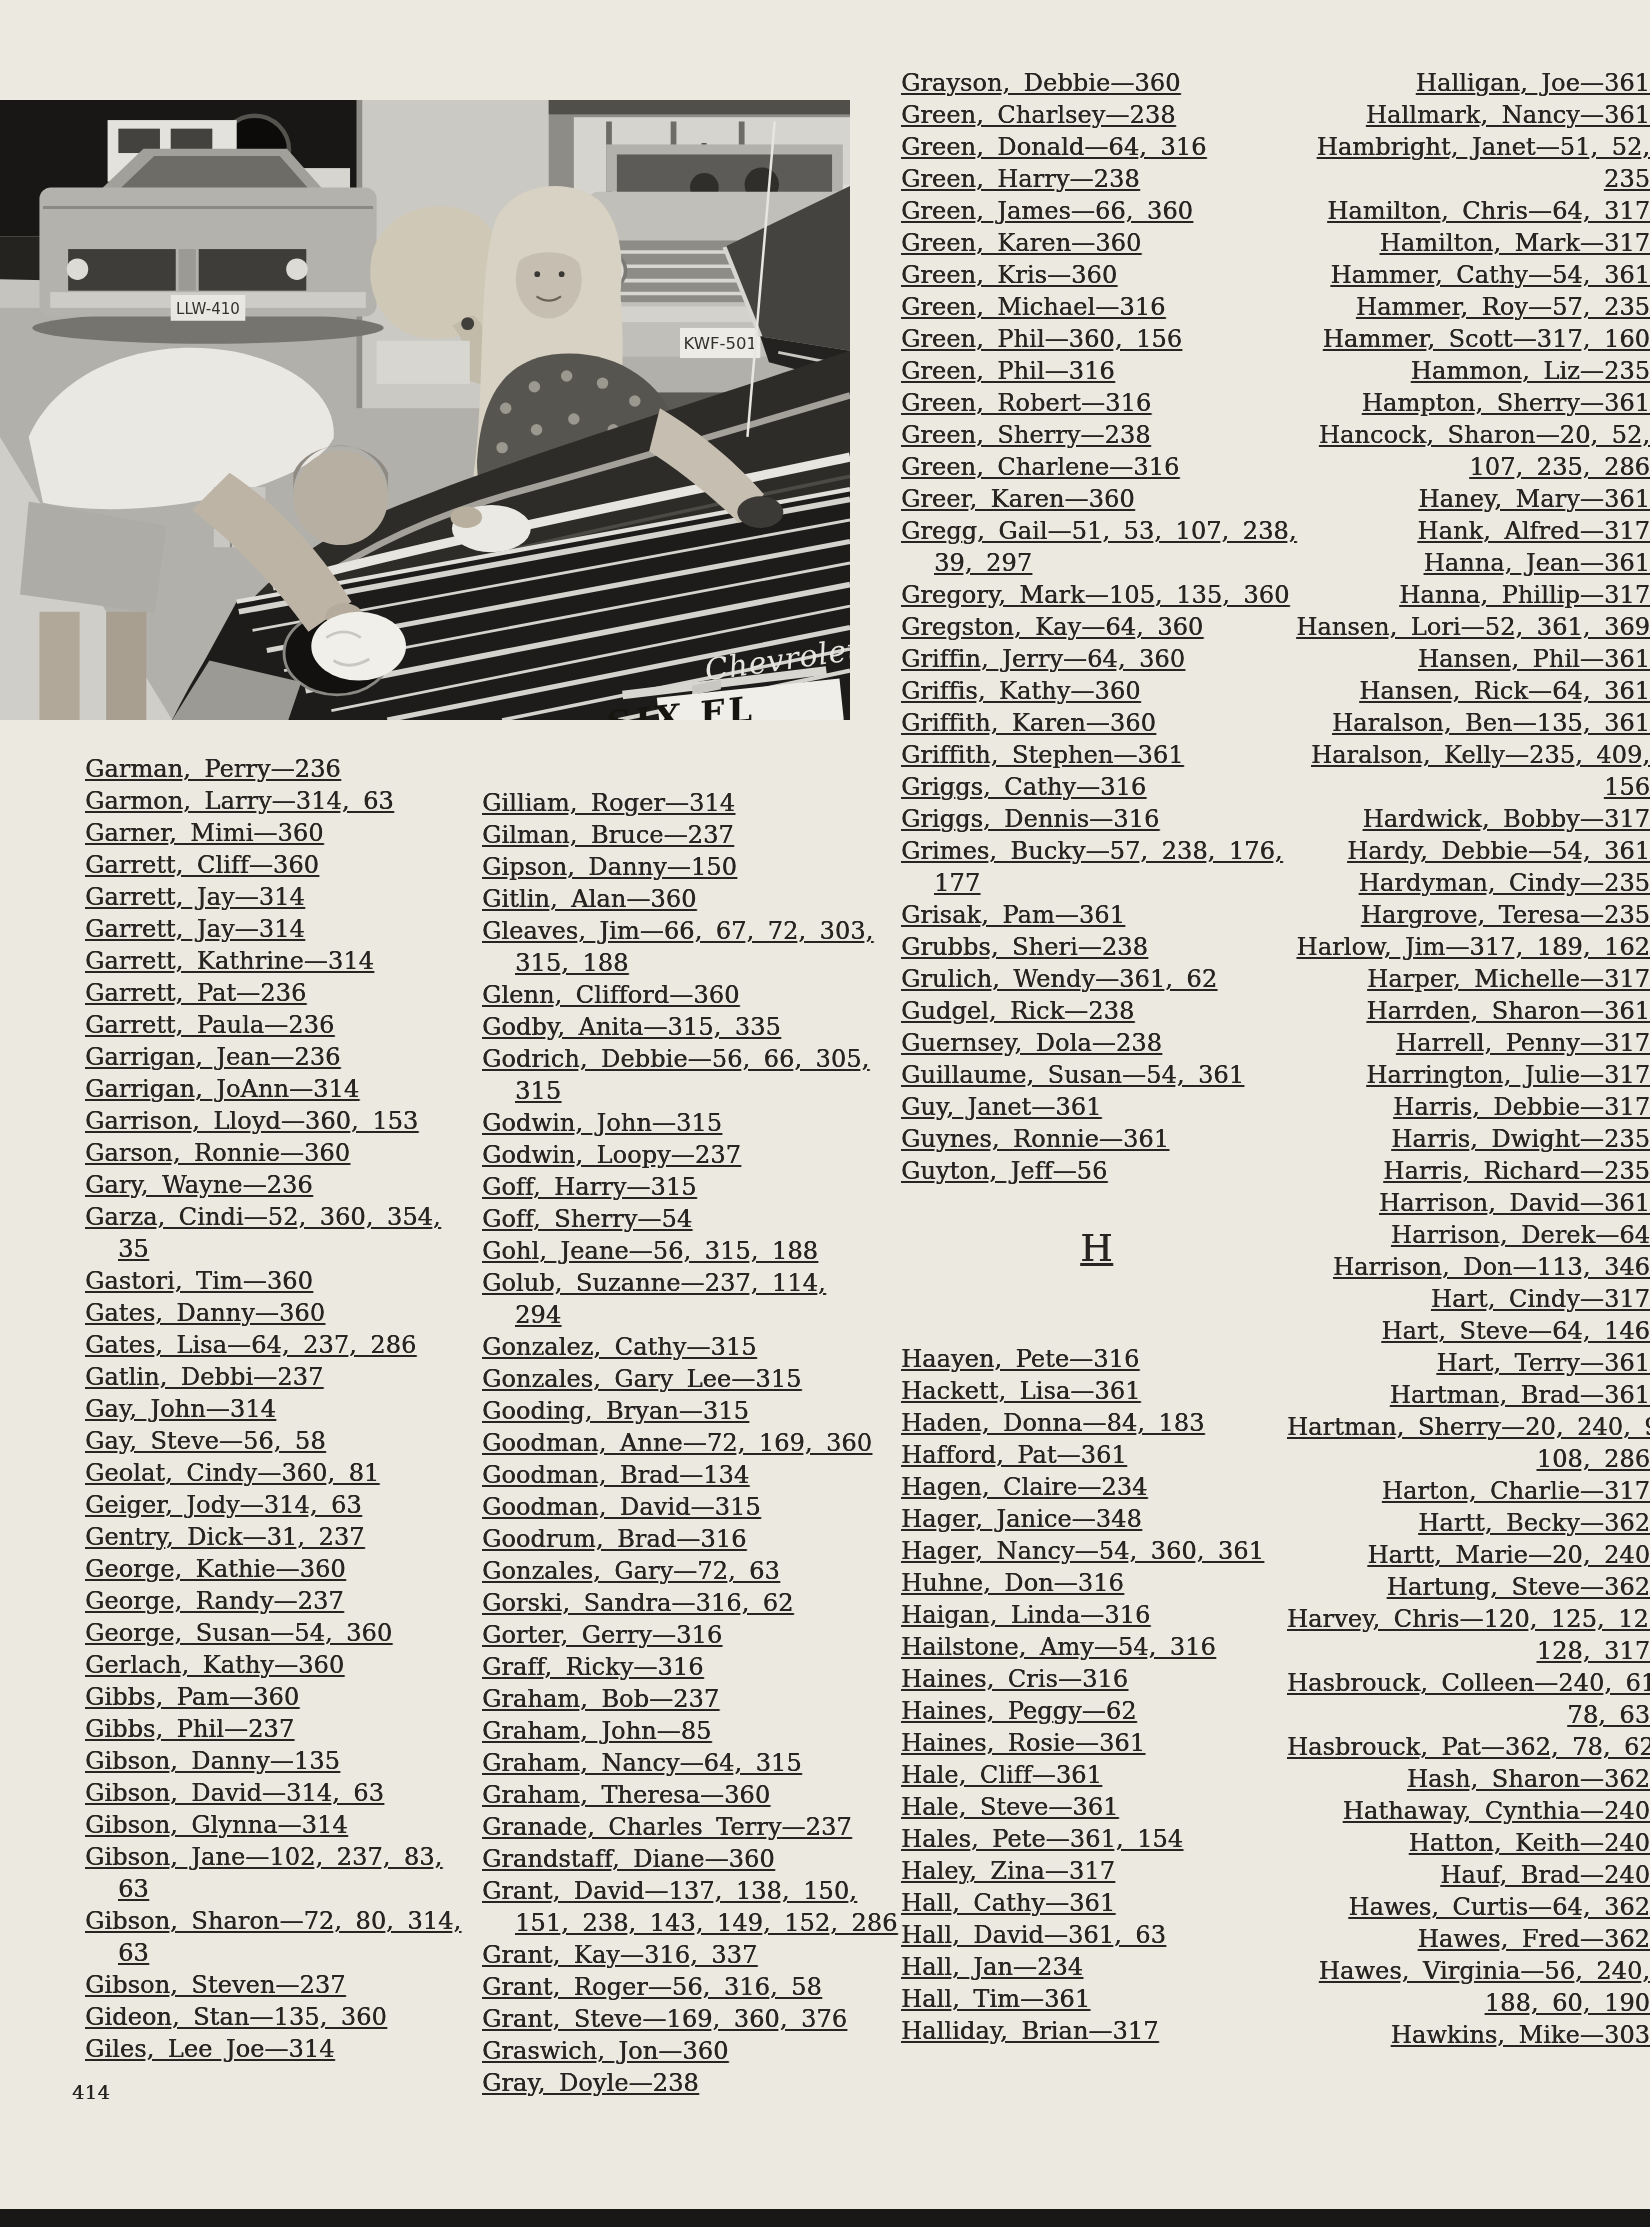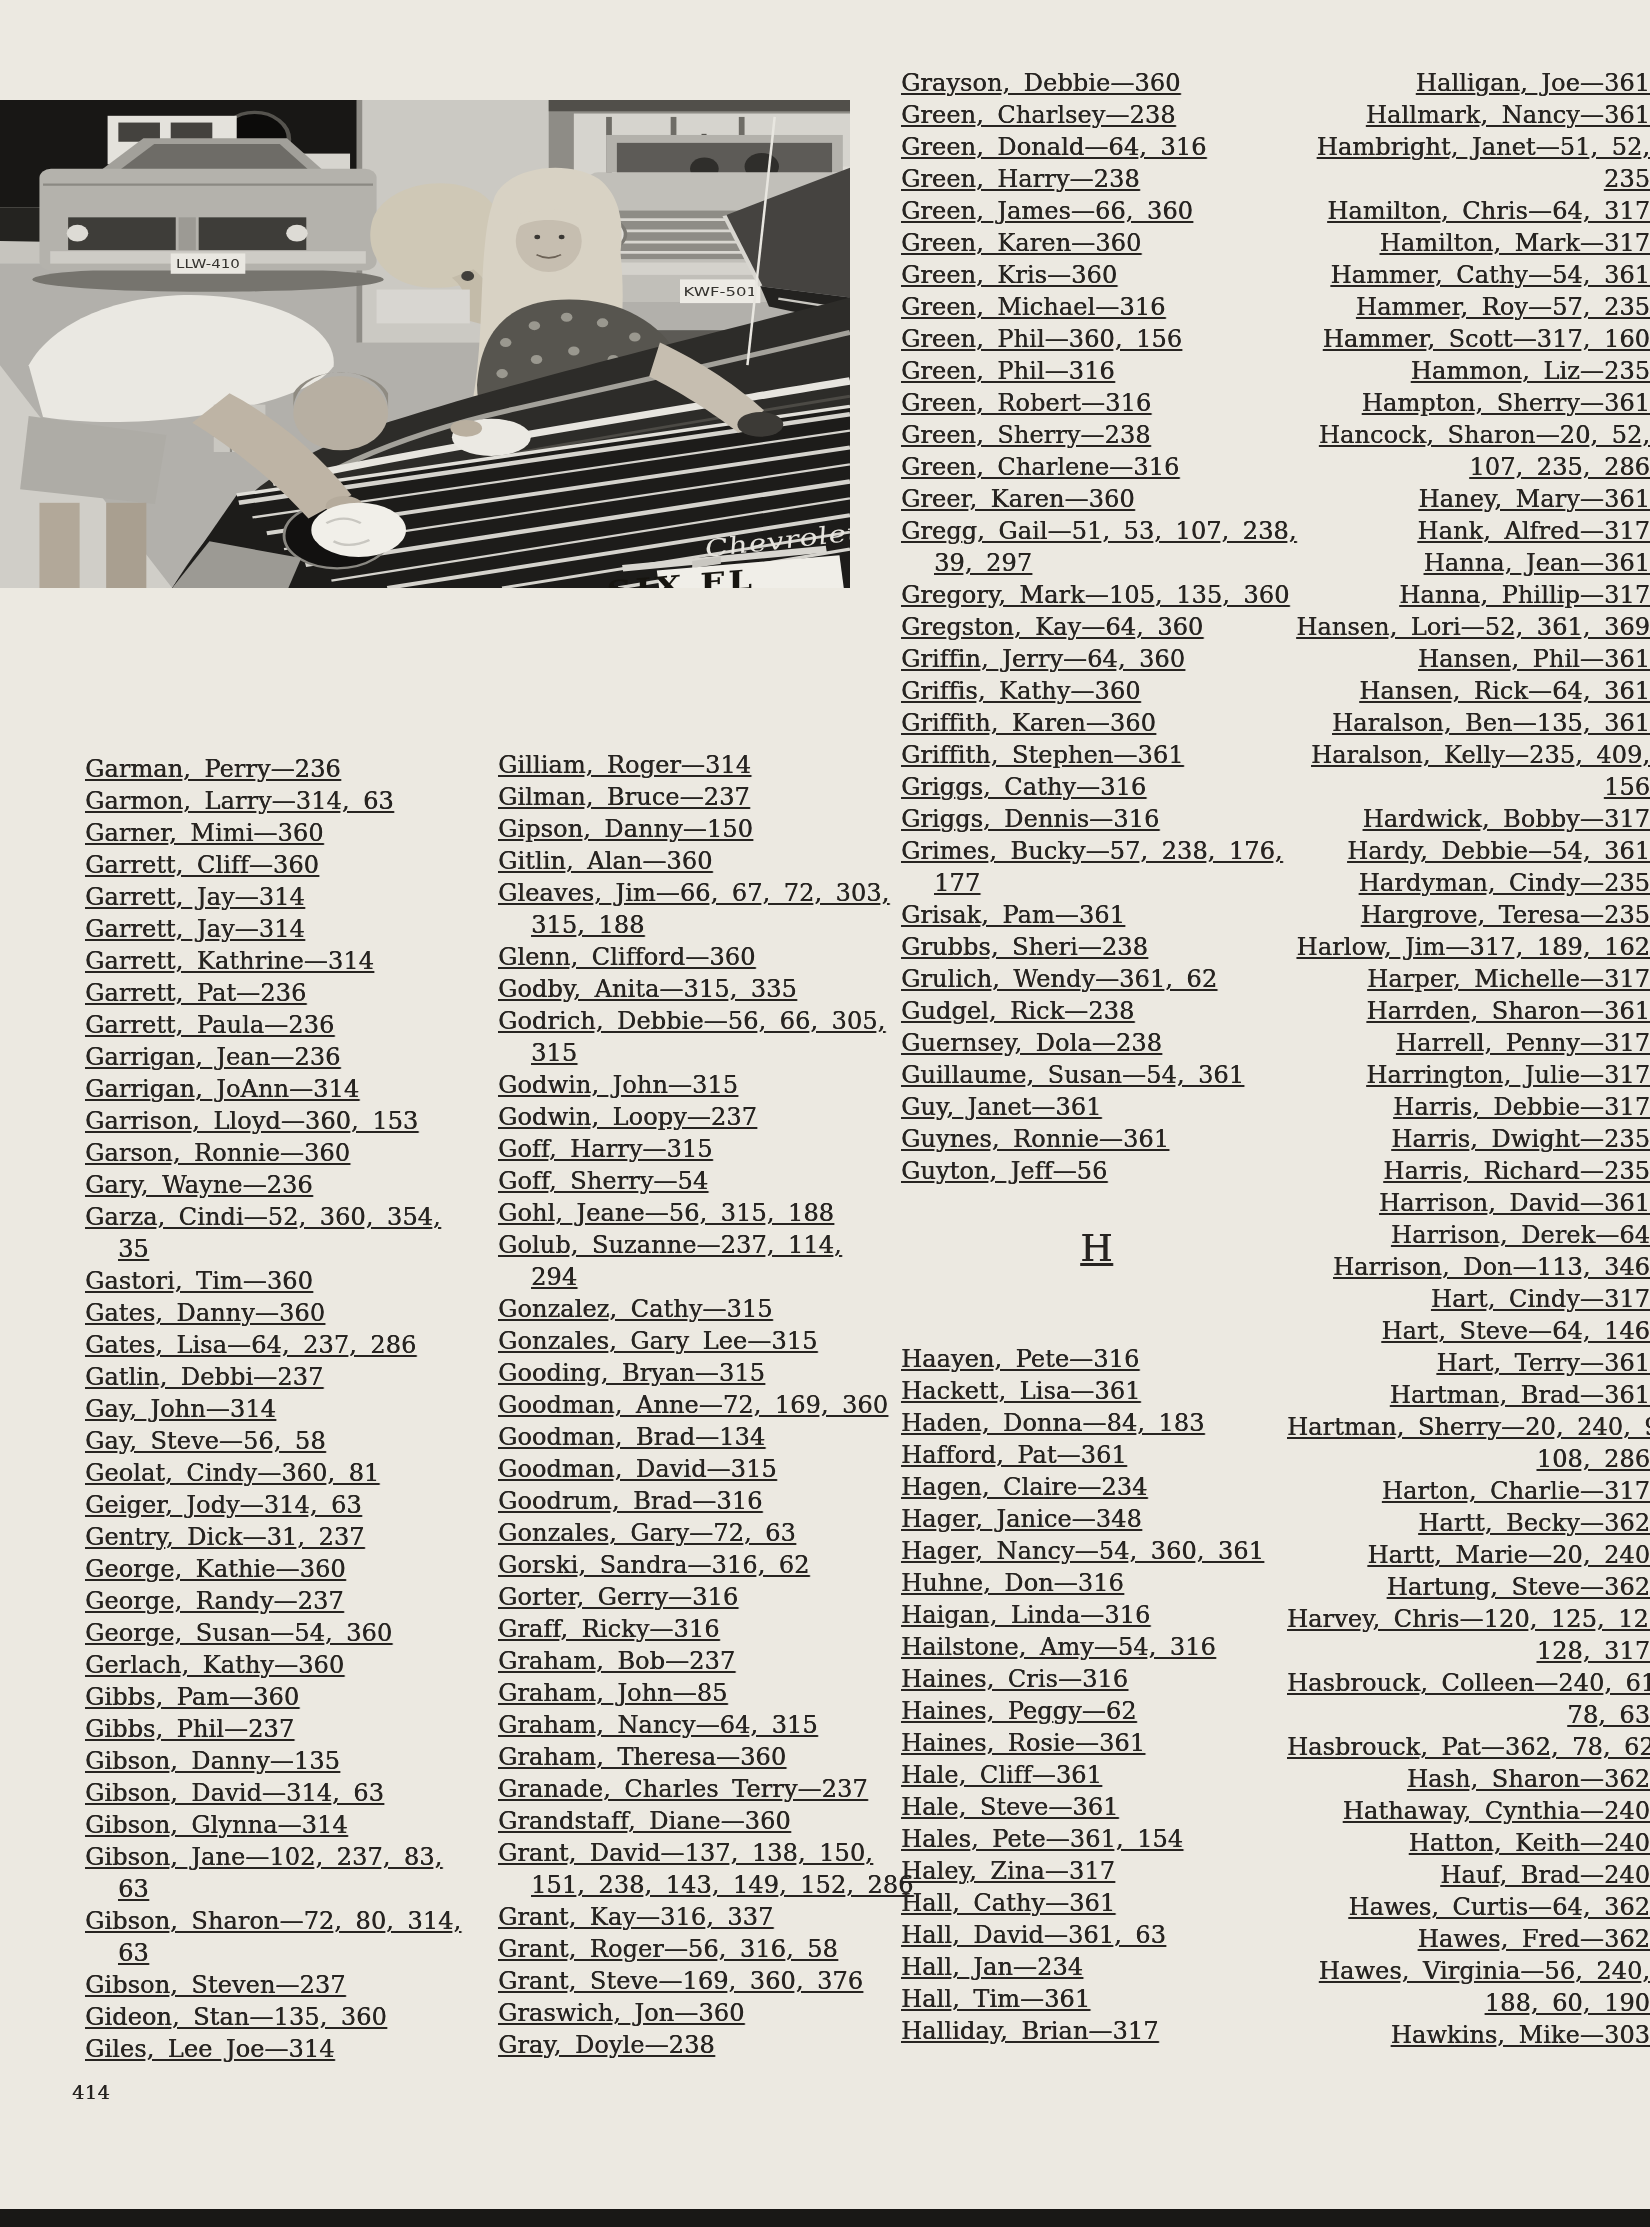--- a/index.html
+++ b/index.html
@@ -1,27 +1,27 @@
 <!DOCTYPE html>
 <html style="font-size:11.5px"><head>
 <meta charset="utf-8">
 <style>
   html,body{margin:0;padding:0;background:#c9c6bf;}
   .page{
     position:relative;width:1650px;height:2227px;margin:0 auto;
     background:#ece9e1;overflow:hidden;
     font-family:"DejaVu Serif","Liberation Serif",serif;color:#272421;
   }
-  .photo{position:absolute;left:0;top:100px;width:850px;height:488px;margin:0;}
+  .photo{position:absolute;left:0;top:100px;width:850px;height:620px;margin:0;}
   .photo svg{display:block;width:100%;height:100%;}
   .col{position:absolute;font-size:24px;letter-spacing:0.1px;word-spacing:5.7px;text-decoration:underline;}
   .col .line{height:32px;line-height:32px;white-space:nowrap;text-shadow:0.4px 0 0 currentColor;}
   .col .line.cont{padding-left:33px;}
   .col1{left:85px;top:753px;width:412px;}
-  .col2{left:482px;top:749px;width:415px;margin-left:16px;}
+  .col2{left:482px;top:787px;width:415px;}
   .col3{left:901px;top:67px;width:391px;}
   .col4{left:1287px;top:67px;width:363px;text-align:right;}
   .section-header{
     height:39px;line-height:39px;font-size:37px;text-align:center;
     margin:42px 0 75px 0;text-shadow:0.4px 0 0 currentColor;
   }
   .page-number{position:absolute;left:72px;top:2081px;font-size:19px;letter-spacing:0.7px;text-shadow:0.4px 0 0 currentColor;}
   .scan-strip-bottom{position:absolute;left:0;top:2209px;width:1650px;height:18.6px;background:#191816;}
 </style>
 </head>

